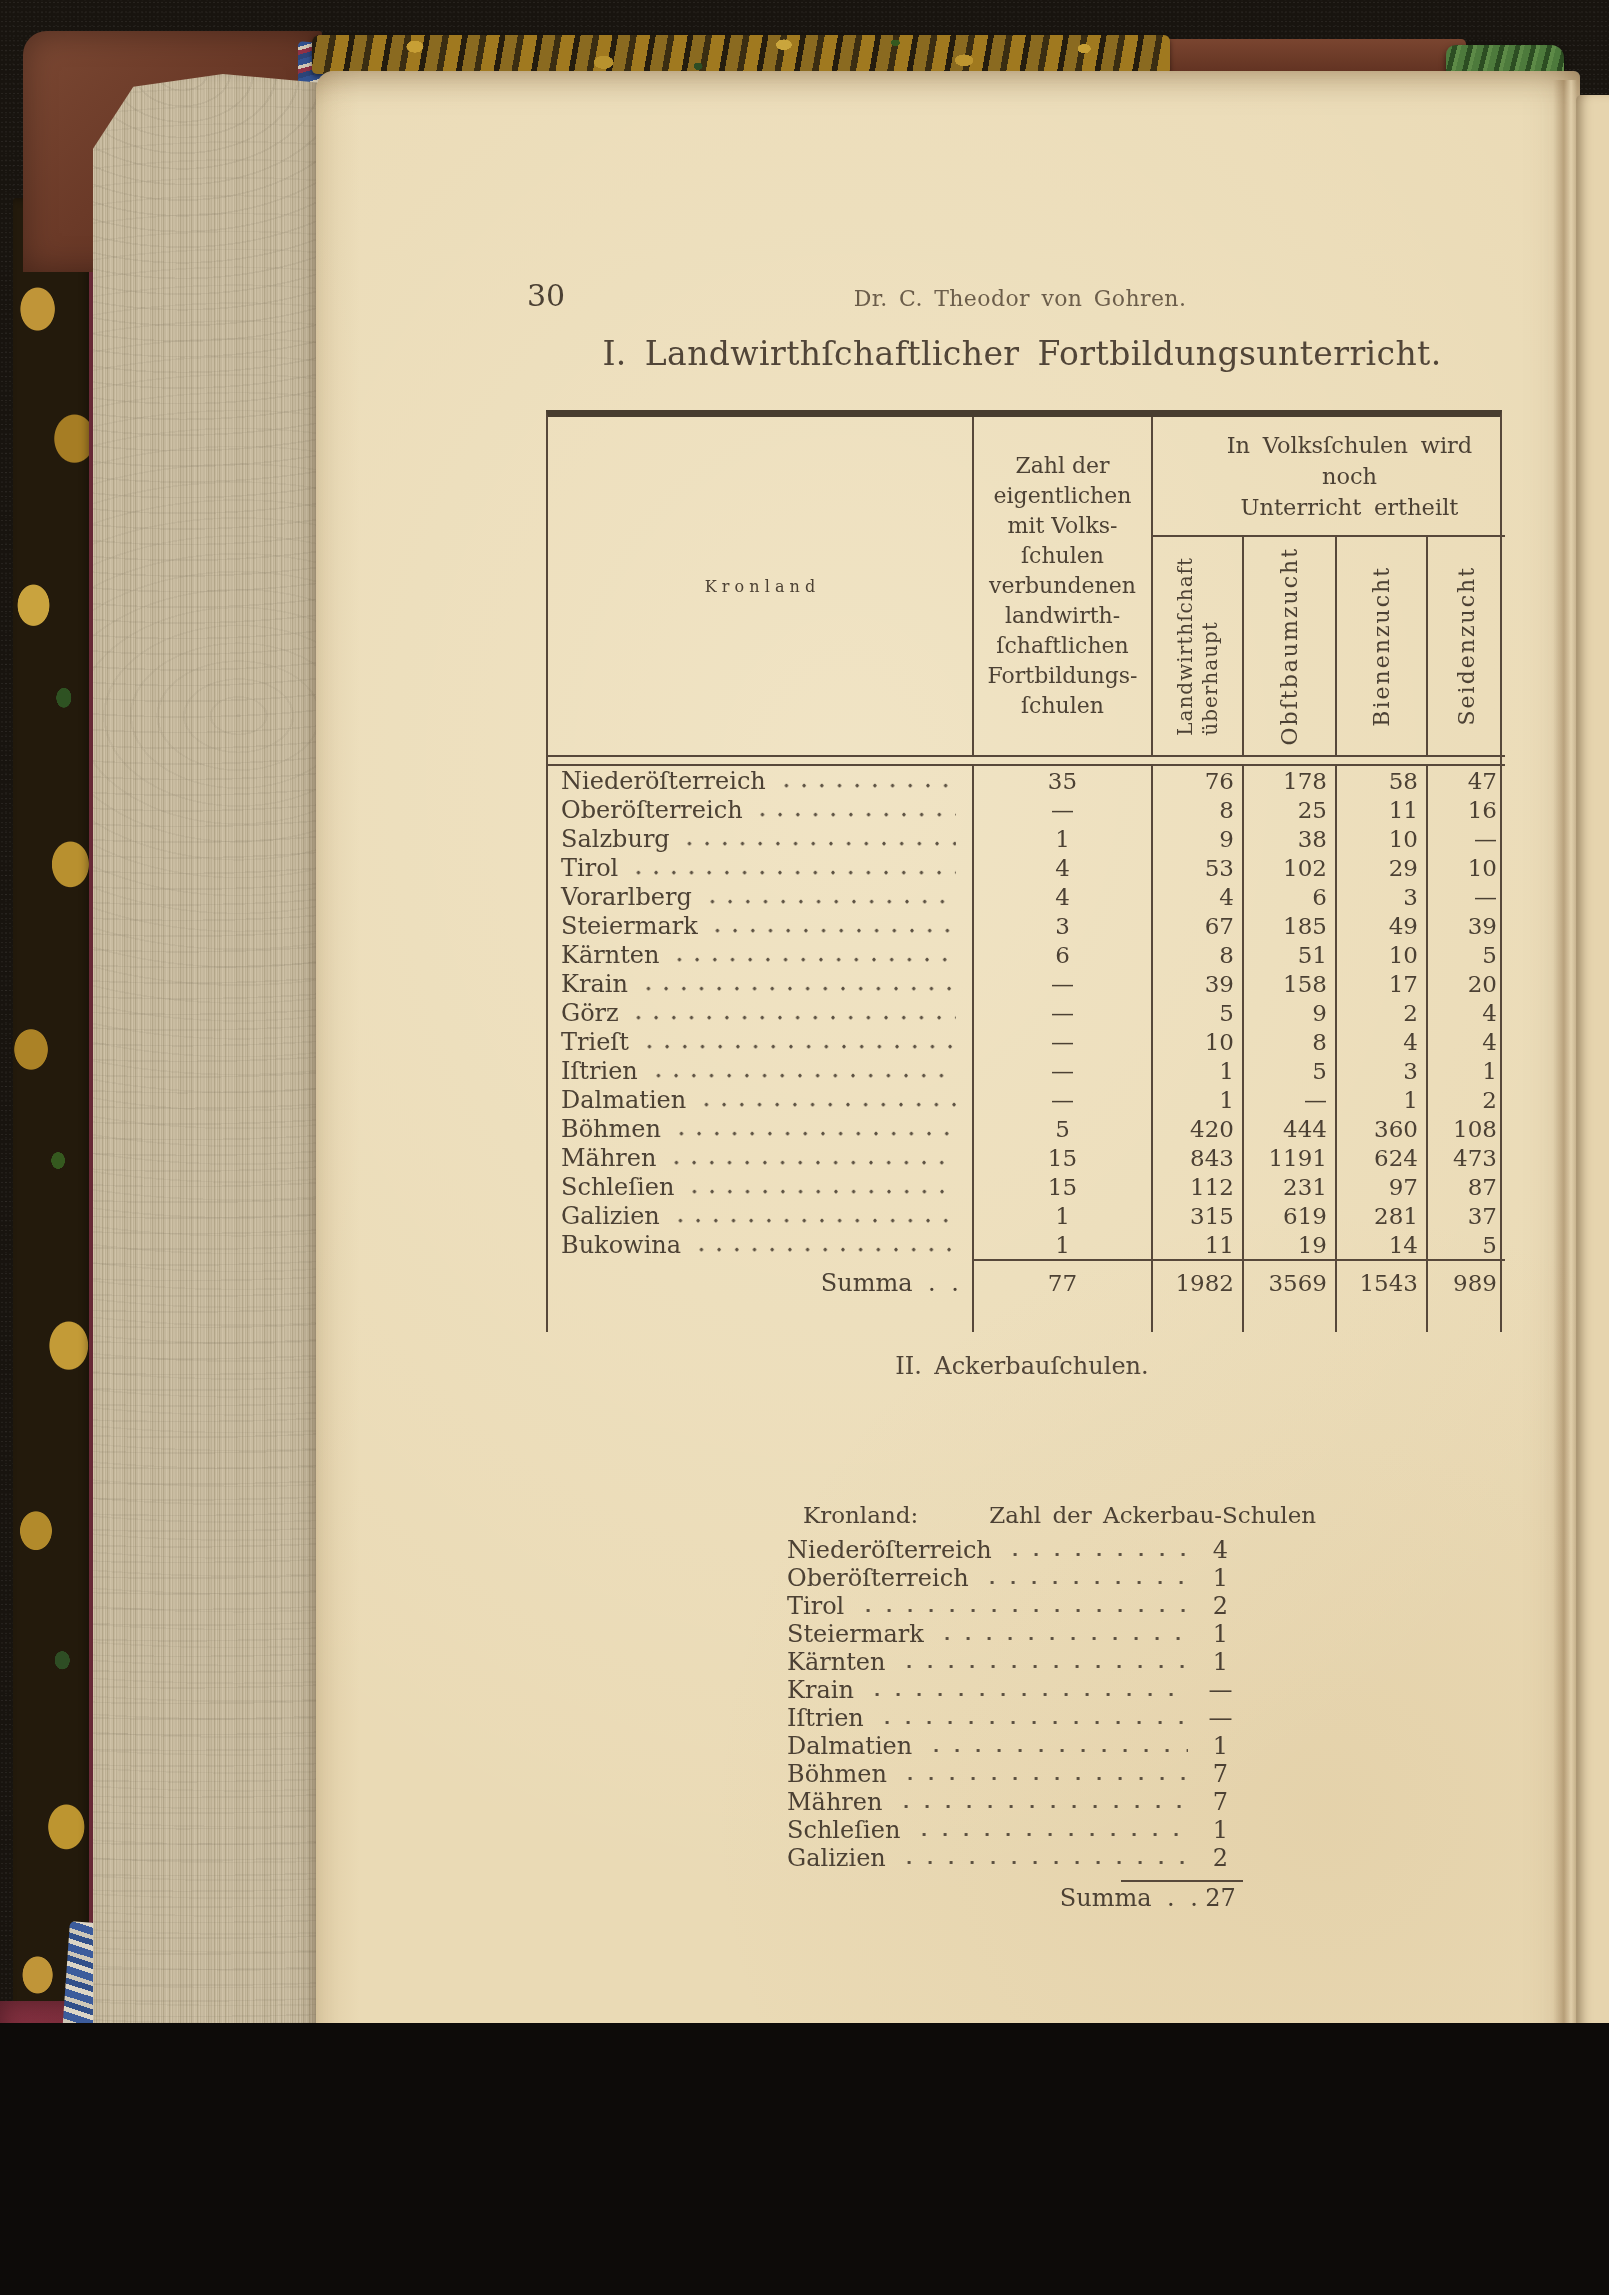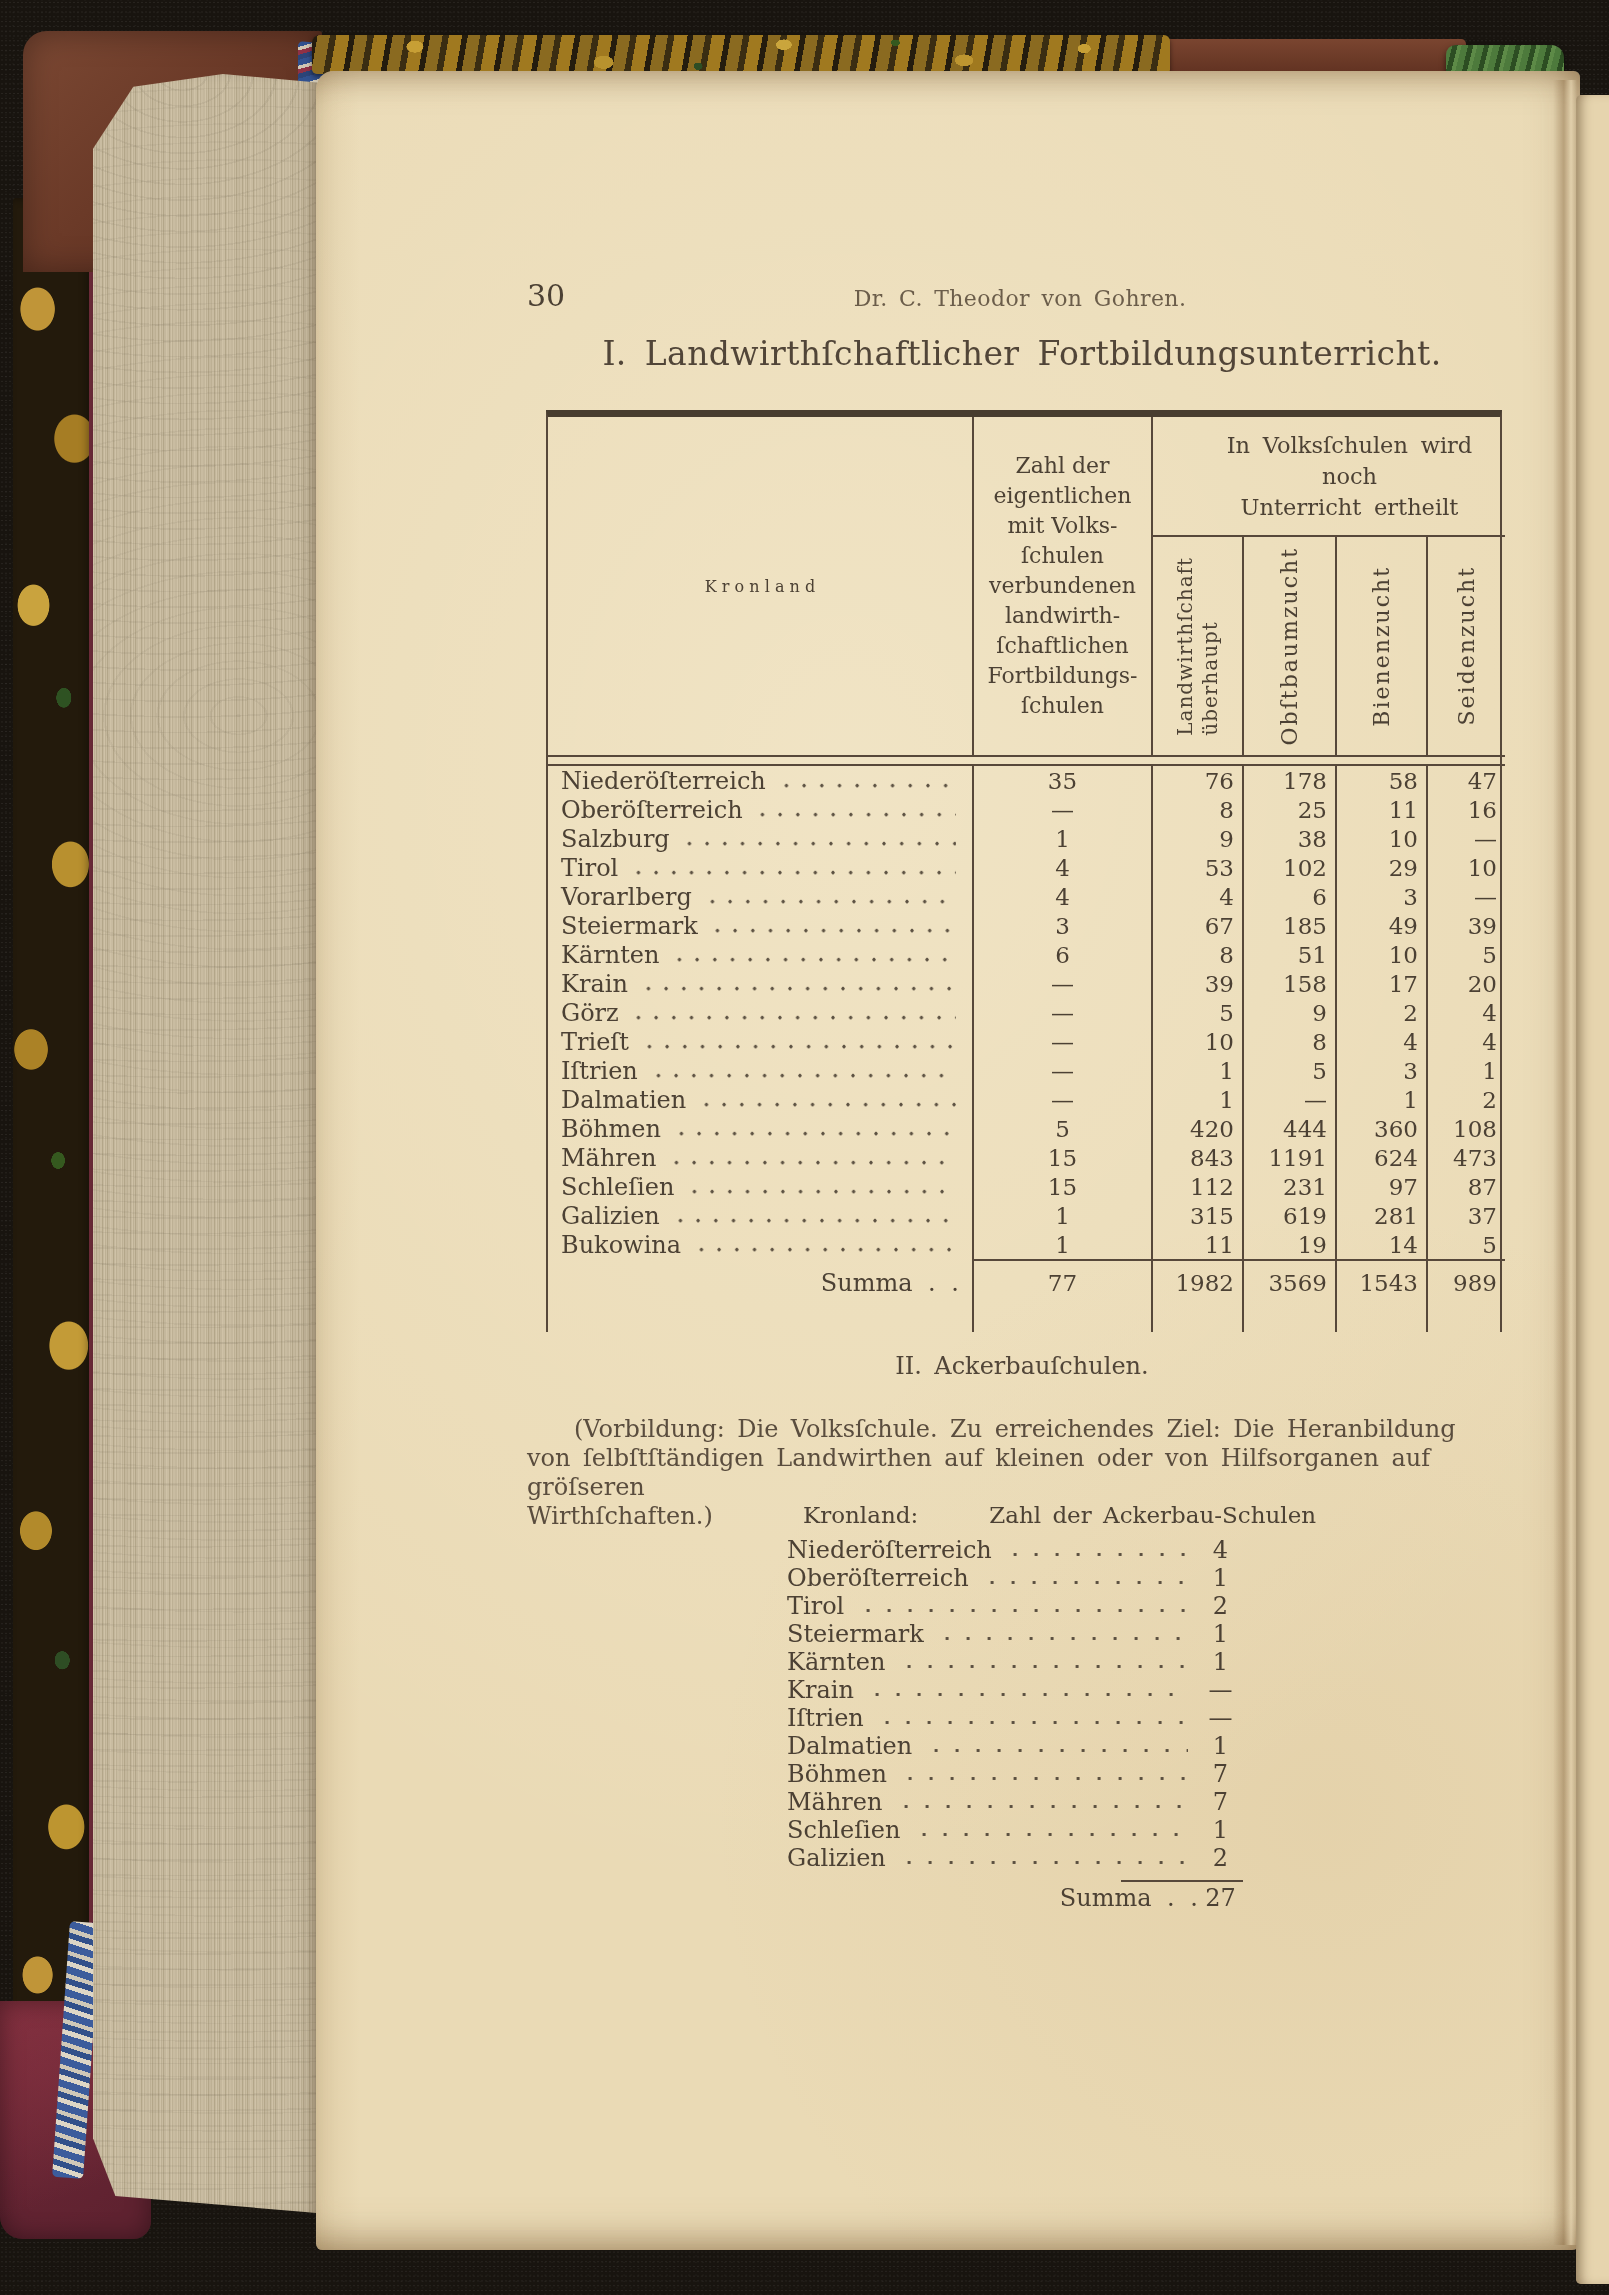--- a/index.html
+++ b/index.html
@@ -1,16 +1,16 @@
 <!DOCTYPE html>
 <html style="font-size:13px"><head>
 <meta charset="utf-8">
 <style>
   html,body{margin:0;padding:0;background:#0d0b09;}
-  .scene{position:relative;width:1610px;height:2295px;overflow:hidden;
+  .scene{position:relative;width:1610px;height:2023px;overflow:hidden;
     font-family:"DejaVu Serif","Liberation Serif",serif;}
   
   .bg{position:absolute;inset:0;background:#18140f;}
   .bg::after{content:"";position:absolute;inset:0;
     background-image:radial-gradient(rgba(255,255,255,0.07) 0.6px,transparent 0.9px),
                      radial-gradient(rgba(255,255,255,0.04) 0.6px,transparent 0.8px);
     background-size:4px 4.8px,7.2px 6.4px;background-position:0 0,2.4px 3.2px;}
   .cover-corner{position:absolute;left:22.5px;top:31px;width:299px;height:241px;z-index:3;
     background:linear-gradient(135deg,#7b4833 0%,#6b3a28 45%,#54291b 100%);
     border-radius:24px 3.2px 0 0;box-shadow:inset 0 0 32px rgba(0,0,0,0.35);}
@@ -409,23 +409,20 @@
       <div class="td-r bl s6">989</div>
 
       <div class="t2 bl"></div>
       <div class="t3 bl"></div>
       <div class="t4 bl"></div>
       <div class="t5 bl"></div>
       <div class="t6 bl"></div>
     </div>
 
     <div class="s2title">II. Ackerbauſchulen.</div>
-    <div class="para">(Vorbildung: Die Volksſchule. Zu erreichendes Ziel: Die Heranbildung
-von ſelbſtſtändigen Landwirthen auf kleinen oder von Hilfsorganen auf gröſseren
-Wirthſchaften.)</div>
 
     <div class="listhead">
       <span>Kronland:</span>
       <span>Zahl der Ackerbau-Schulen</span>
     </div>
 
     <div class="list">
 
         <div class="litem">
           <span>Niederöſterreich</span>

